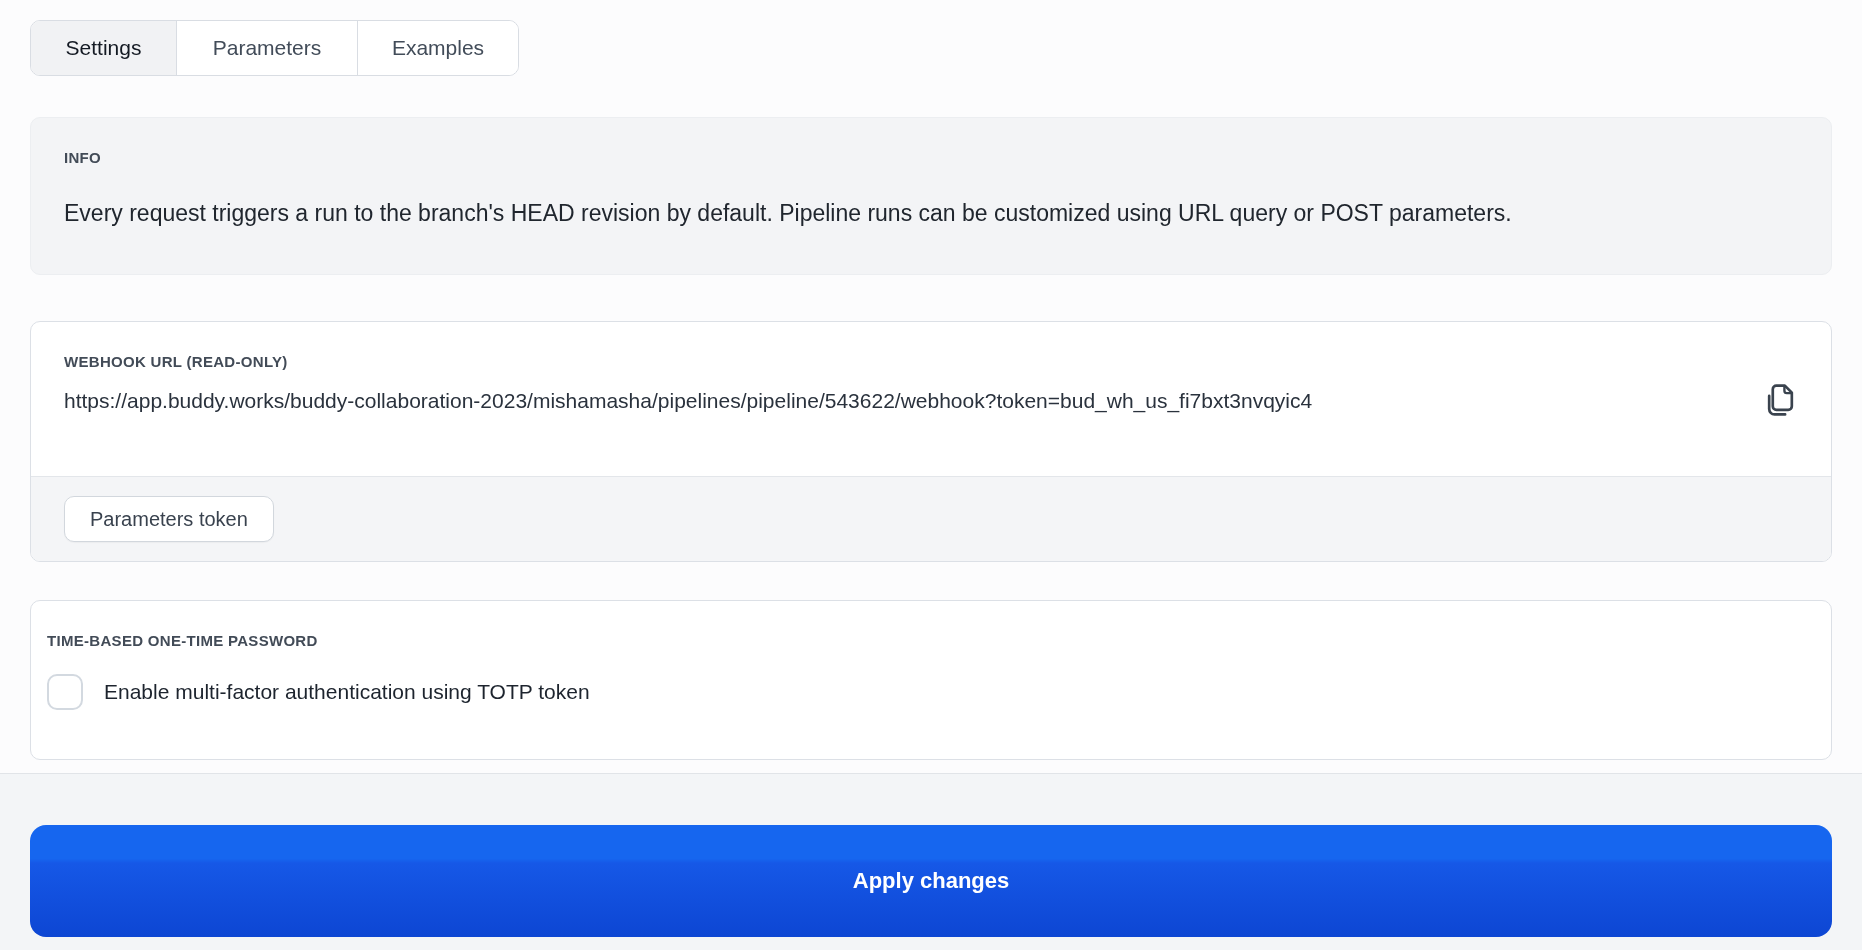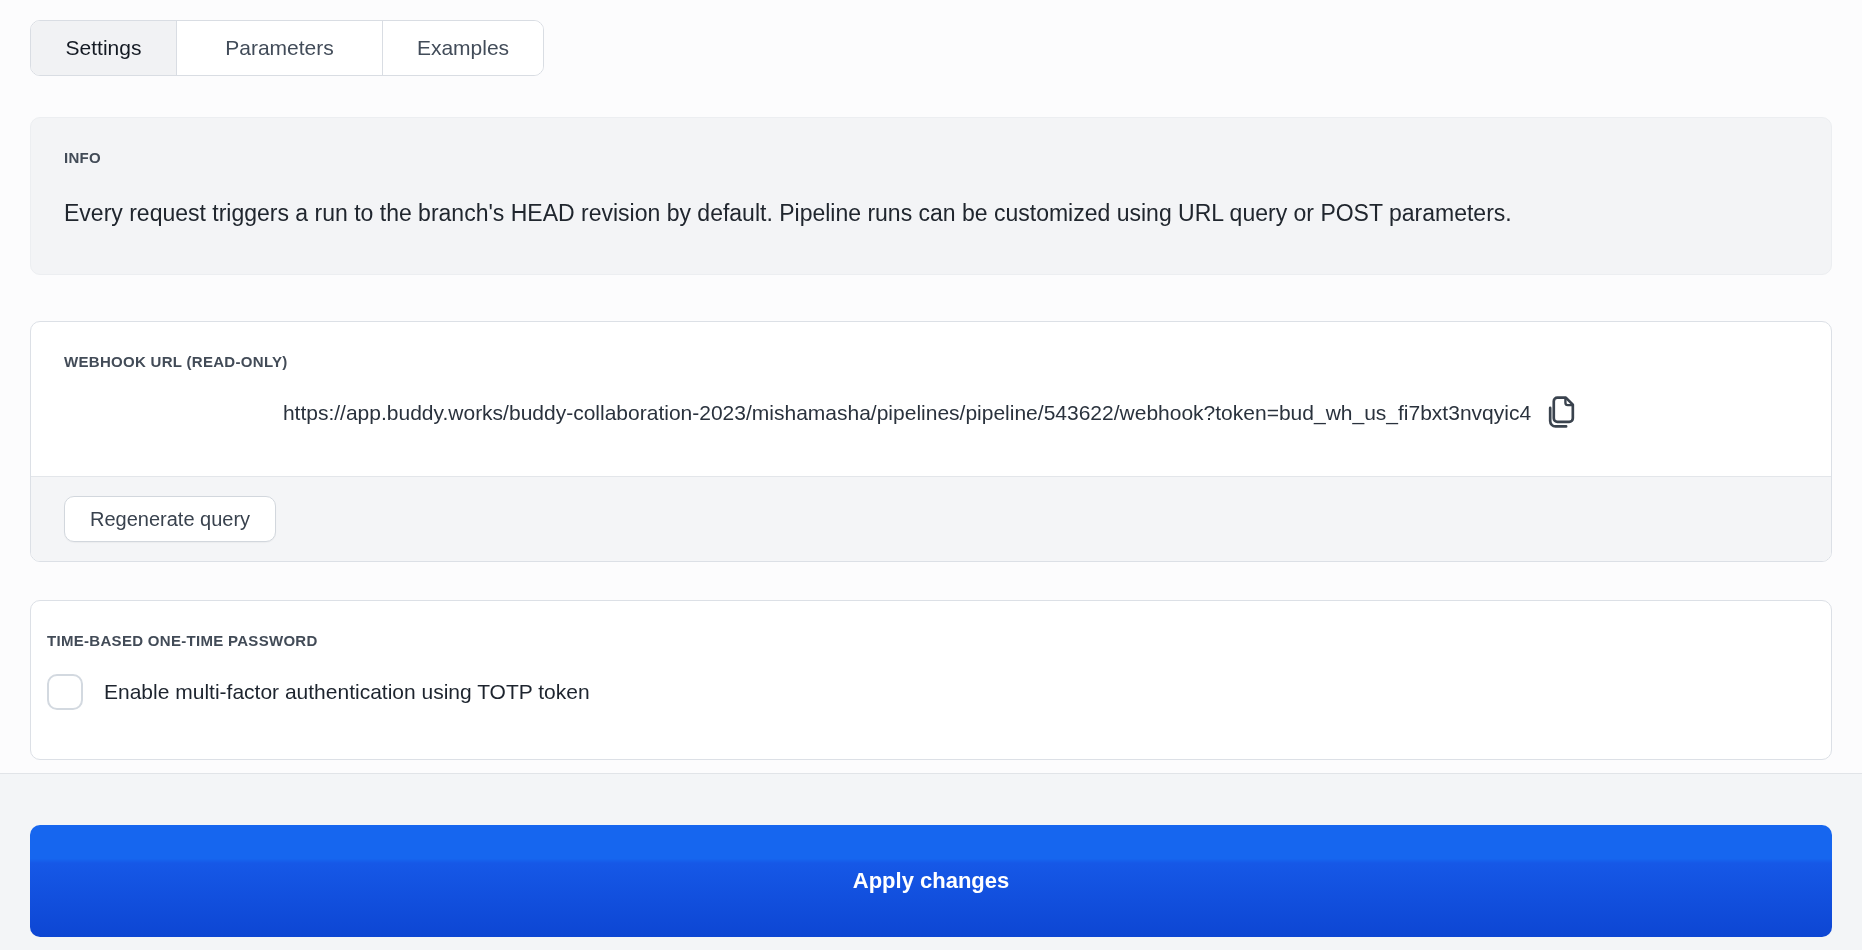--- a/index.html
+++ b/index.html
@@ -26,21 +26,21 @@
   .tab {
     display:flex; align-items:center; justify-content:center;
     font-size:21px; color:#424c59;
     border-right:1px solid #d9dde3;
     cursor:pointer;
     background:#ffffff;
   }
   .tab:last-child { border-right:none; }
   .tab.active { background:#f1f2f4; color:#141a23; font-weight:500; }
   .tab-settings { width:146px; }
-  .tab-parameters { width:206px; }
+  .tab-parameters { width:181px; }
   .tab-examples { width:160px; }
 
   
   .section-label {
     font-size:15px; font-weight:700; letter-spacing:.3px;
     color:#424b57;
   }
   .info-card {
     margin-top:41px;
     height:158px;
@@ -57,22 +57,22 @@
 
   .webhook-card {
     margin-top:46px;
     border:1px solid #dce0e6;
     border-radius:10px;
     background:#ffffff;
     overflow:hidden;
   }
   .webhook-body { height:154px; padding:31px 33px 0; }
   .url-row {
-    margin-top:25px;
-    display:flex; align-items:center; justify-content:center;
+    margin-top:13px;
+    display:flex; align-items:center; justify-content:space-between;
   }
   .url-text { font-size:21px; color:#2a323d; white-space:nowrap; }
   .copy-btn {
     background:none; border:none; cursor:pointer;
     display:flex; align-items:center; justify-content:center;
     width:36px; height:36px; margin-left:12px;
   }
   .webhook-footer {
     height:85px;
     background:#f4f5f7;
@@ -119,21 +119,21 @@
   .bottom-bar {
     position:absolute;
     left:0; right:0; top:773px; bottom:0;
     background:#f3f5f7;
     border-top:1px solid #e1e4e8;
     padding:51px 30px 0;
   }
   .apply-btn {
     display:flex; align-items:center; justify-content:center;
     width:100%; height:112px;
-    border:none; border-radius:10px;
+    border:none; border-radius:16px;
     background:linear-gradient(180deg,#1666ef 0%,#1666ef 30%,#1658e7 34%,#0d46d3 100%);
     color:#ffffff;
     font-family:"Liberation Sans", sans-serif;
     font-size:22px; font-weight:700;
     cursor:pointer;
     text-align:right;
   }
 </style>
 </head>
 <body>
@@ -170,21 +170,21 @@
             <svg width="33" height="35" viewBox="0 0 32 34" fill="none">
               <path d="M12 3.5h8.2L27 10.3v13.2a3.5 3.5 0 0 1-3.5 3.5H12a3.5 3.5 0 0 1-3.5-3.5V7a3.5 3.5 0 0 1 3.5-3.5z" stroke="#3a434e" stroke-width="2.6" stroke-linejoin="round"></path>
               <path d="M19.8 3.8v4.7a2.3 2.3 0 0 0 2.3 2.3h4.8" stroke="#3a434e" stroke-width="2.3" stroke-linejoin="round"></path>
               <path d="M5 13.5v12.8a5.2 5.2 0 0 0 5.2 5.2H20.5" stroke="#3a434e" stroke-width="2.6" stroke-linecap="round"></path>
             </svg>
           </span>
         </button>
       </div>
     </div>
     <div class="webhook-footer">
-      <button class="regen-btn">Regenerate query</button>
+      <button class="regen-btn">Parameters token</button>
     </div>
   </div>
 
   
   <div class="totp-card">
     <div class="section-label">TIME-BASED ONE-TIME PASSWORD</div>
     <div class="totp-row">
       <span class="checkbox" role="checkbox" aria-checked="false"></span>
       <span class="checkbox-label">Enable multi-factor authentication using TOTP token</span>
     </div>

